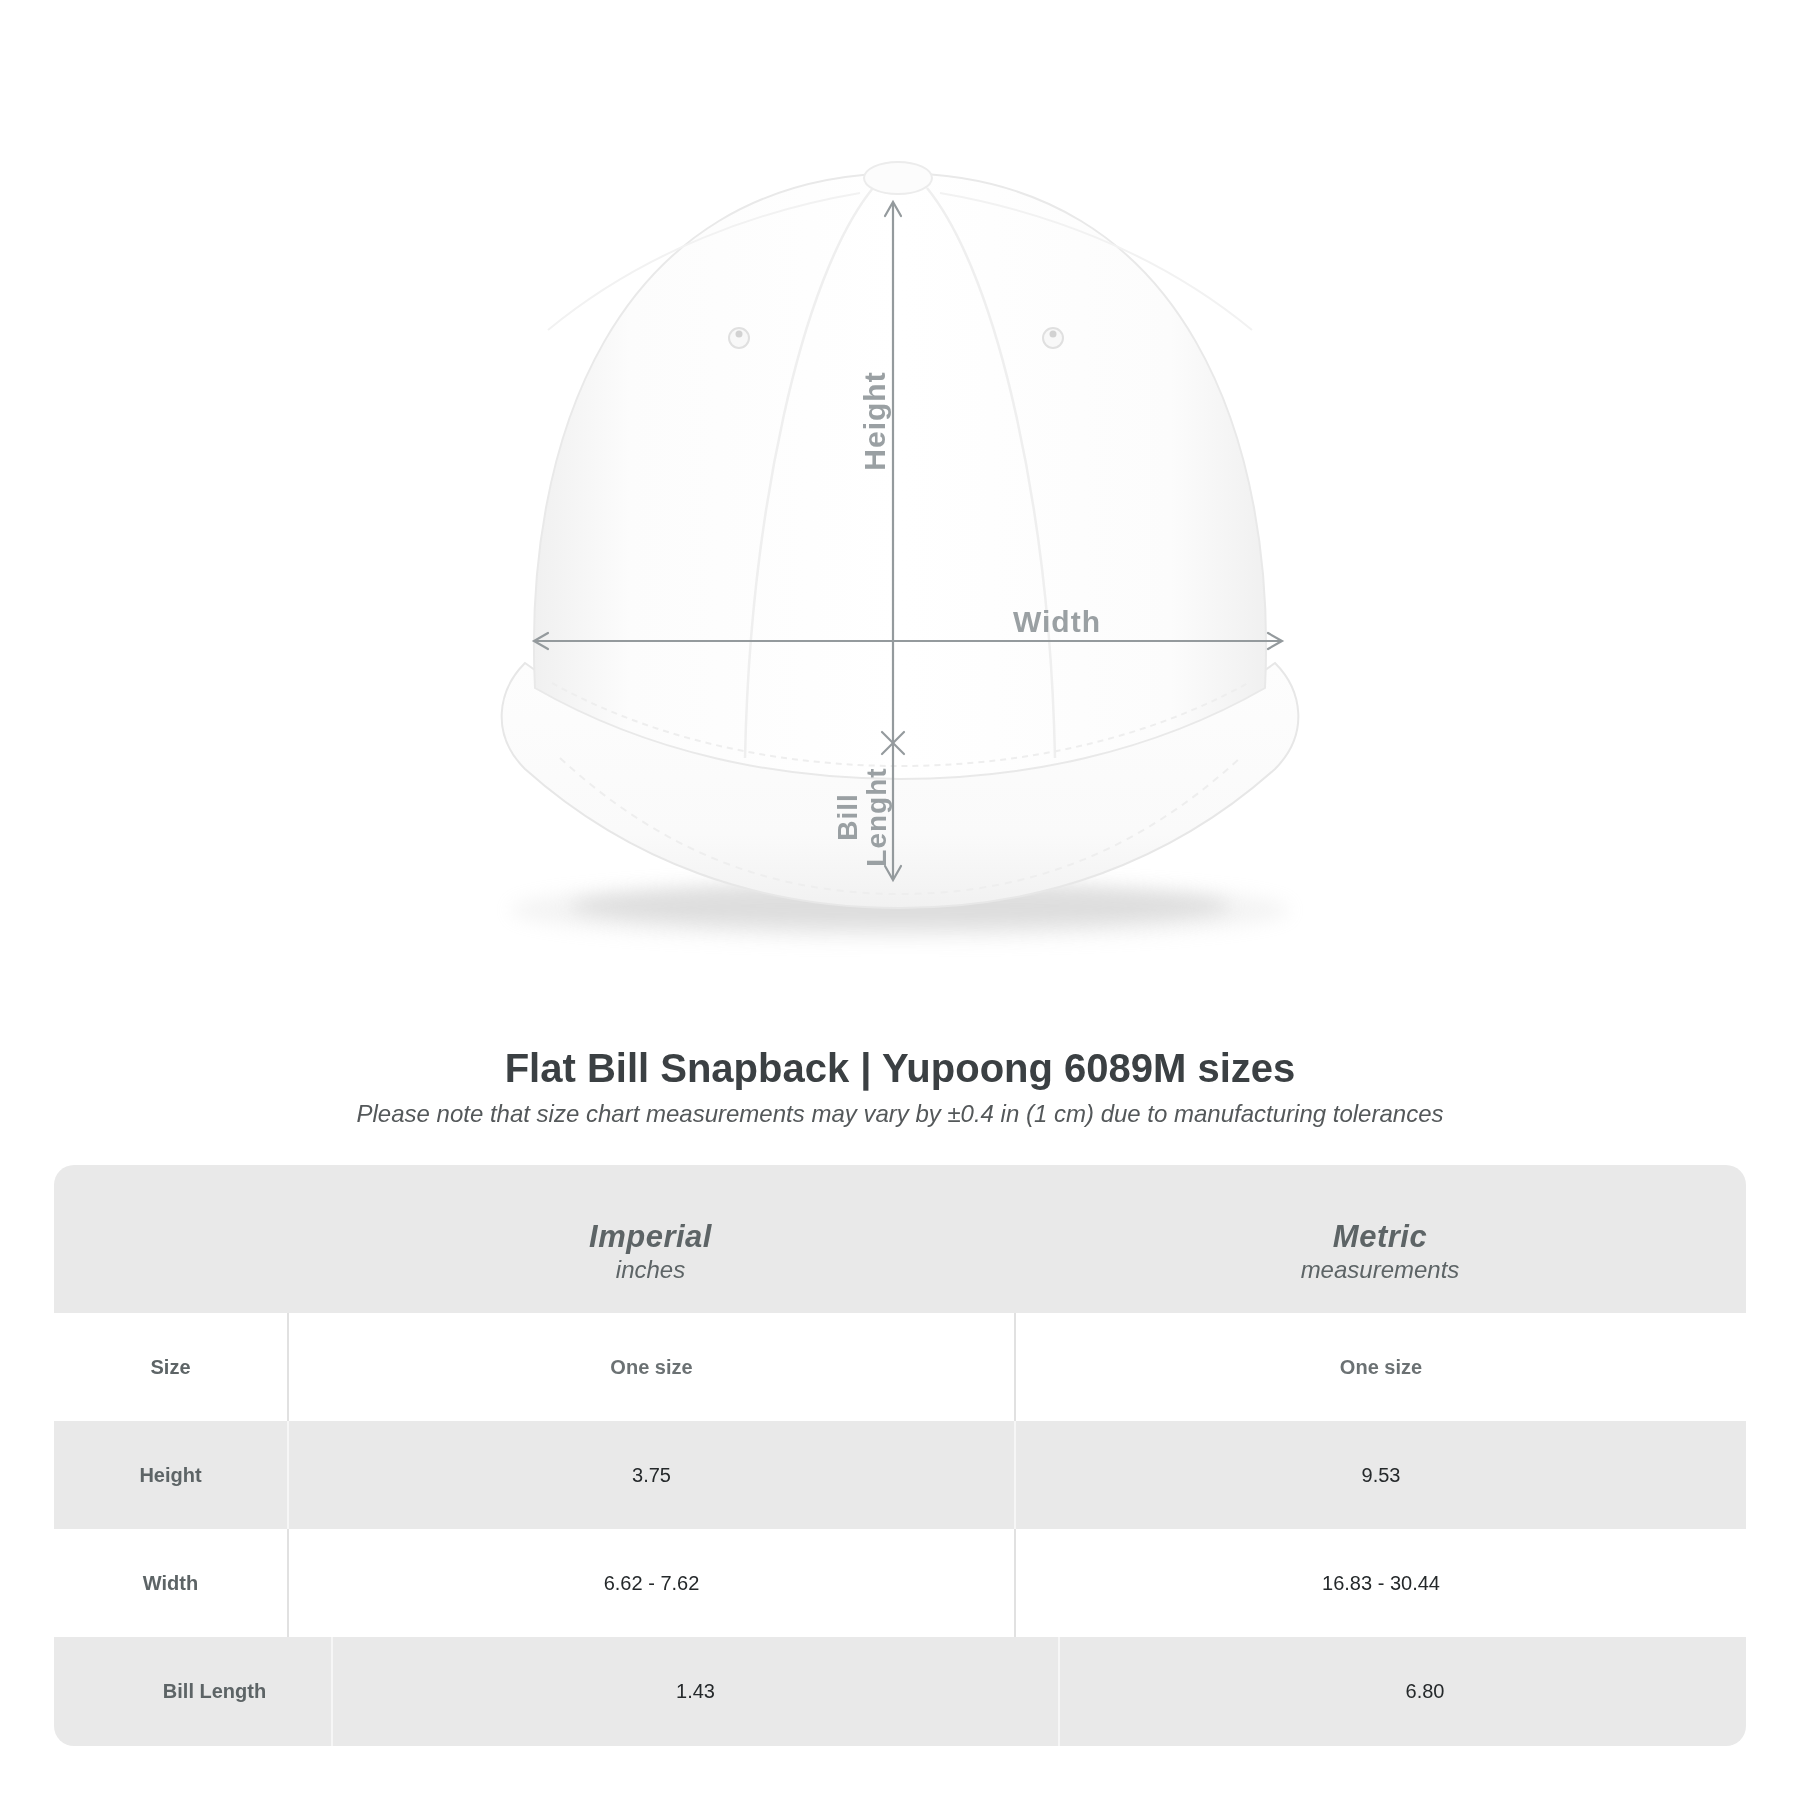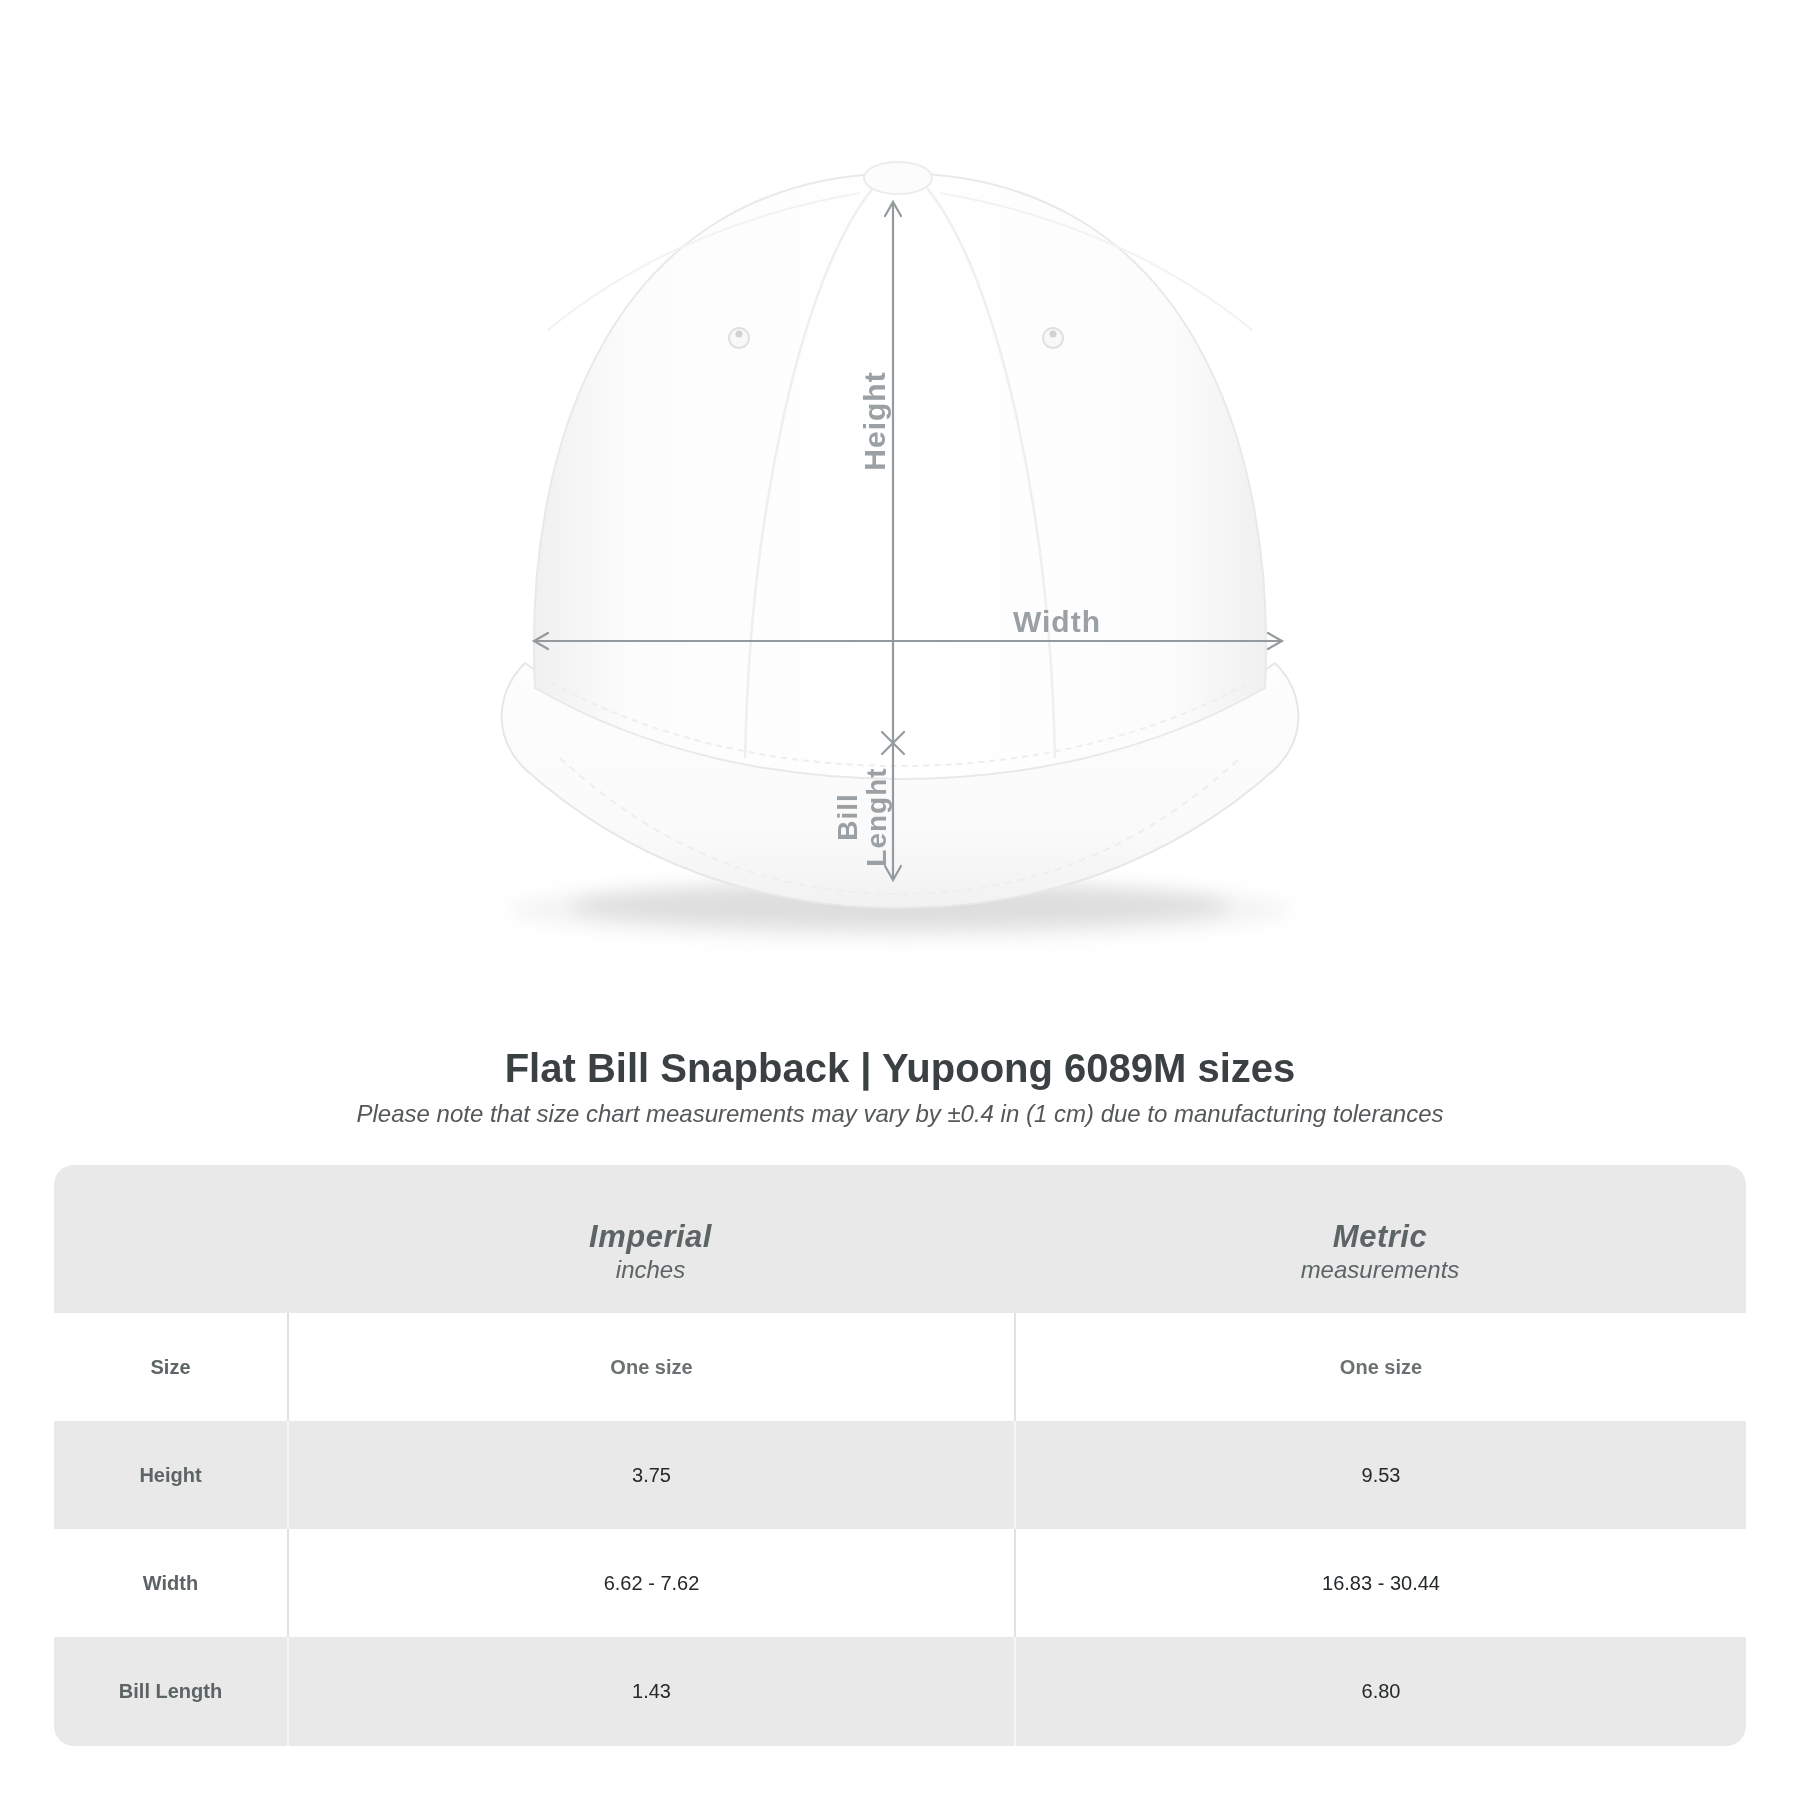--- a/index.html
+++ b/index.html
@@ -101,21 +101,21 @@
     font-style: italic;
     margin-top: 1px;
   }
   .trow {
     height: 108px;
     display: grid;
     grid-template-columns: 233px 727px 732px;
     --divider: #e1e1e1;
     background: #ffffff;
   }
-  .trow:last-child { height: 109px; }
+  .trow:last-child { height: 109px; padding-left: 44px; }
   .trow.alt { background: #e9e9e9; --divider: #f6f6f6; }
   .trow .cell {
     display: flex;
     align-items: center;
     justify-content: center;
     font-size: 20px;
     color: #25292b;
   }
   .trow .cell + .cell { border-left: 2px solid var(--divider); }
   .trow .row-label {

